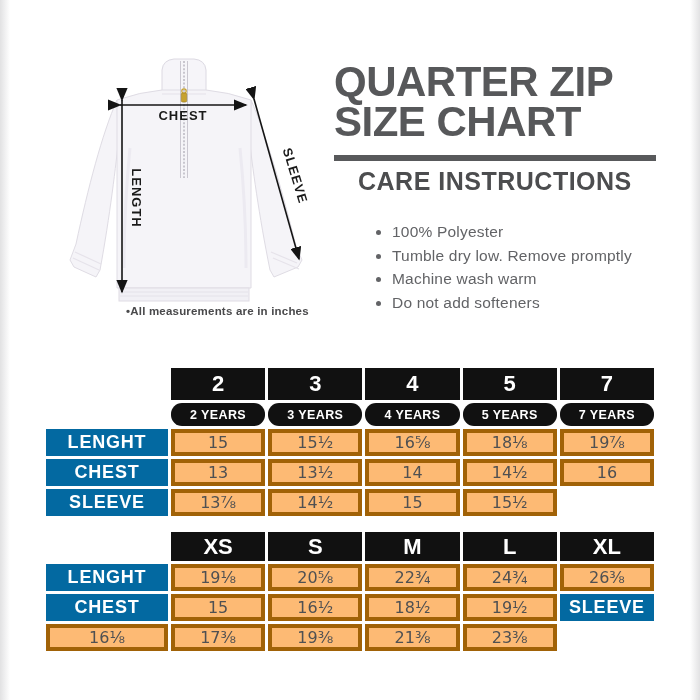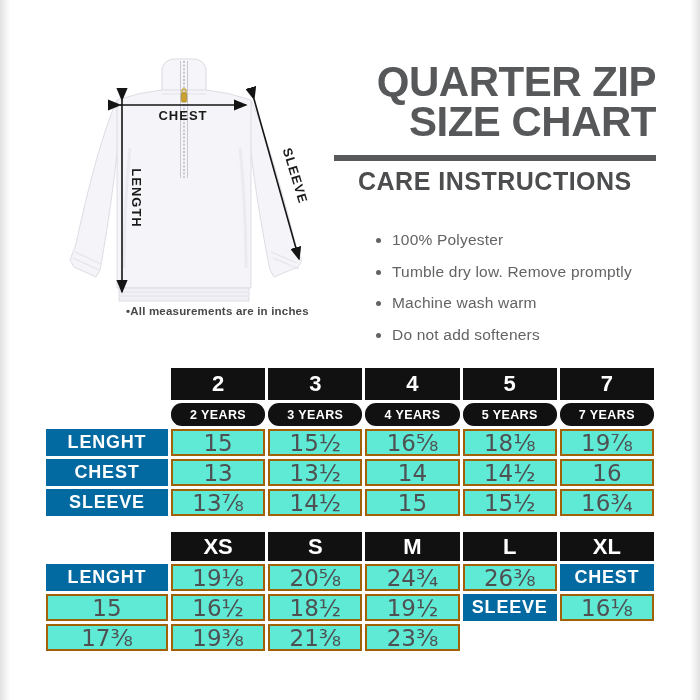--- a/index.html
+++ b/index.html
@@ -6,33 +6,33 @@
   #canvas{
     position:relative;width:700px;height:700px;background:#ffffff;overflow:hidden;
     font-family:"Liberation Sans",sans-serif;
   }
   .edge{position:absolute;top:0;width:10px;height:700px;pointer-events:none;}
   .edge.left{left:0;background:linear-gradient(to right,rgba(80,80,88,.17),rgba(80,80,88,0));}
   .edge.right{right:0;background:linear-gradient(to left,rgba(80,80,88,.17),rgba(80,80,88,0));}
 
   
   .title{
-    position:absolute;left:334px;top:62px;width:322px;text-align:right;
+    position:absolute;left:334px;top:62px;width:322px;text-align:left;
     font-size:42px;line-height:40px;font-weight:bold;color:#57585a;letter-spacing:-.5px;
   }
   .divider{position:absolute;left:334px;top:155px;width:322px;height:6px;background:#58595b;}
   .care-heading{
     position:absolute;left:358px;top:167px;font-size:25px;font-weight:bold;
     color:#4c4d4f;letter-spacing:.5px;
   }
   .care-list{
     position:absolute;left:378px;top:218px;margin:0;padding:0 0 0 14px;
     font-size:15.5px;line-height:19.5px;color:#626366;letter-spacing:.2px;
   }
-  .care-list li{margin:12px 0 1px 0;}
+  .care-list li{margin:4px 0 1px 0;}
 
   
   .diagram-svg{position:absolute;left:20px;top:48px;}
   .measure-note{
     position:absolute;left:86px;top:305px;width:220px;
     font-size:11.5px;font-weight:bold;color:#49494b;letter-spacing:.2px;margin-left:40px;
   }
 
   
   .size-table{
@@ -40,21 +40,21 @@
     grid-template-columns:122px repeat(5,1fr);gap:3px;background:#fff;
   }
   .size-table.toddler{top:368px;grid-template-rows:32px 23px 27px 27px 27px;}
   .size-table.youth{top:532px;grid-template-rows:29px 27px 27px 27px;}
   .cell{display:flex;align-items:center;justify-content:center;}
   .group{background:#b2c3d3;color:#fff;font-weight:bold;font-size:18px;letter-spacing:1px;margin-top:38px;}
   .size-head{background:#111;color:#fff;font-weight:bold;font-size:22px;}
   .sub-head{background:#111;color:#fff;font-weight:bold;font-size:12.5px;letter-spacing:.4px;border-radius:11px;}
   .row-label{background:#0369a1;color:#fff;font-weight:bold;font-size:18px;letter-spacing:.8px;}
   .value{
-    background:#5eead4;border:2px solid #a16207;color:#4f5052;font-size:23px;
+    background:#fdba74;border:4px solid #a16207;color:#4f5052;font-size:16px;
     font-family:"DejaVu Sans","Liberation Sans",sans-serif;
   }
 </style>
 </head>
 <body>
 
 <div id="canvas">
   <div class="edge left"></div>
   <div class="edge right"></div>
 
@@ -144,34 +144,34 @@
     <div class="cell value">13½</div>
     <div class="cell value">14</div>
     <div class="cell value">14½</div>
     <div class="cell value">16</div>
 
     <div class="cell row-label">SLEEVE</div>
     <div class="cell value">13⅞</div>
     <div class="cell value">14½</div>
     <div class="cell value">15</div>
     <div class="cell value">15½</div>
-    <div class="cell value">16¾</div>
   </div>
 
   <div class="size-table youth">
     <div class="cell group">YOUTH</div>
     <div class="cell size-head">XS</div>
     <div class="cell size-head">S</div>
     <div class="cell size-head">M</div>
     <div class="cell size-head">L</div>
     <div class="cell size-head">XL</div>
 
     <div class="cell row-label">LENGHT</div>
     <div class="cell value">19⅛</div>
     <div class="cell value">20⅝</div>
+    <div class="cell value">22¾</div>
     <div class="cell value">24¾</div>
     <div class="cell value">26⅜</div>
 
     <div class="cell row-label">CHEST</div>
     <div class="cell value">15</div>
     <div class="cell value">16½</div>
     <div class="cell value">18½</div>
     <div class="cell value">19½</div>
 
     <div class="cell row-label">SLEEVE</div>

